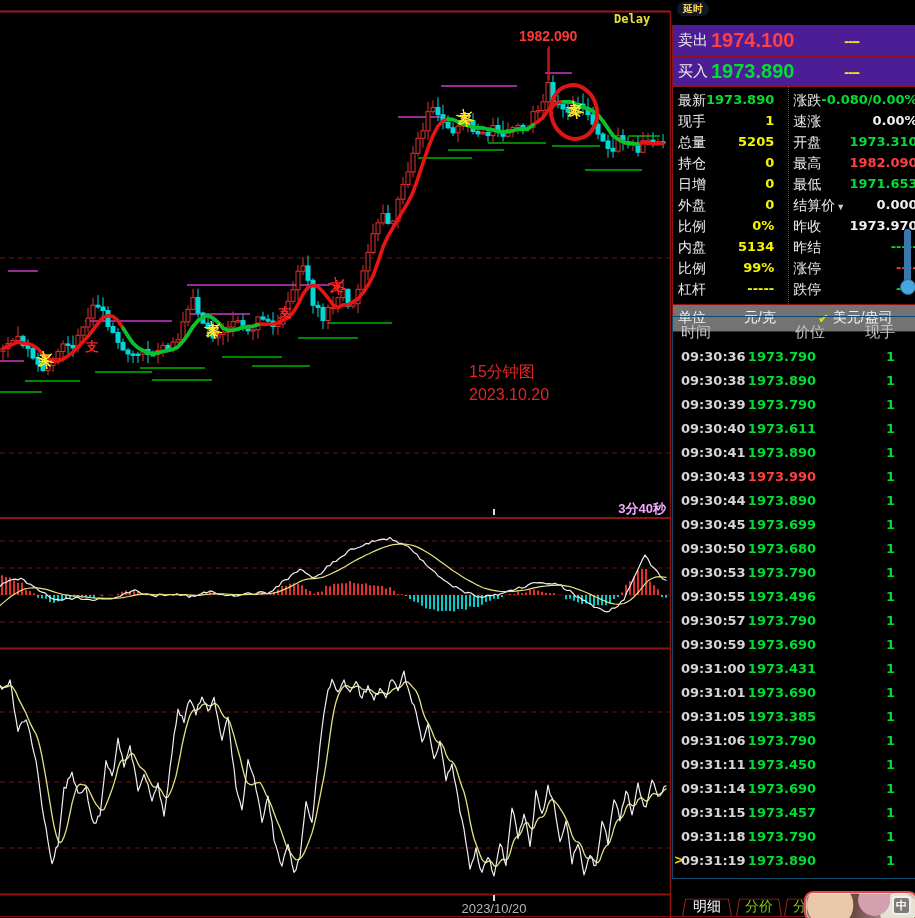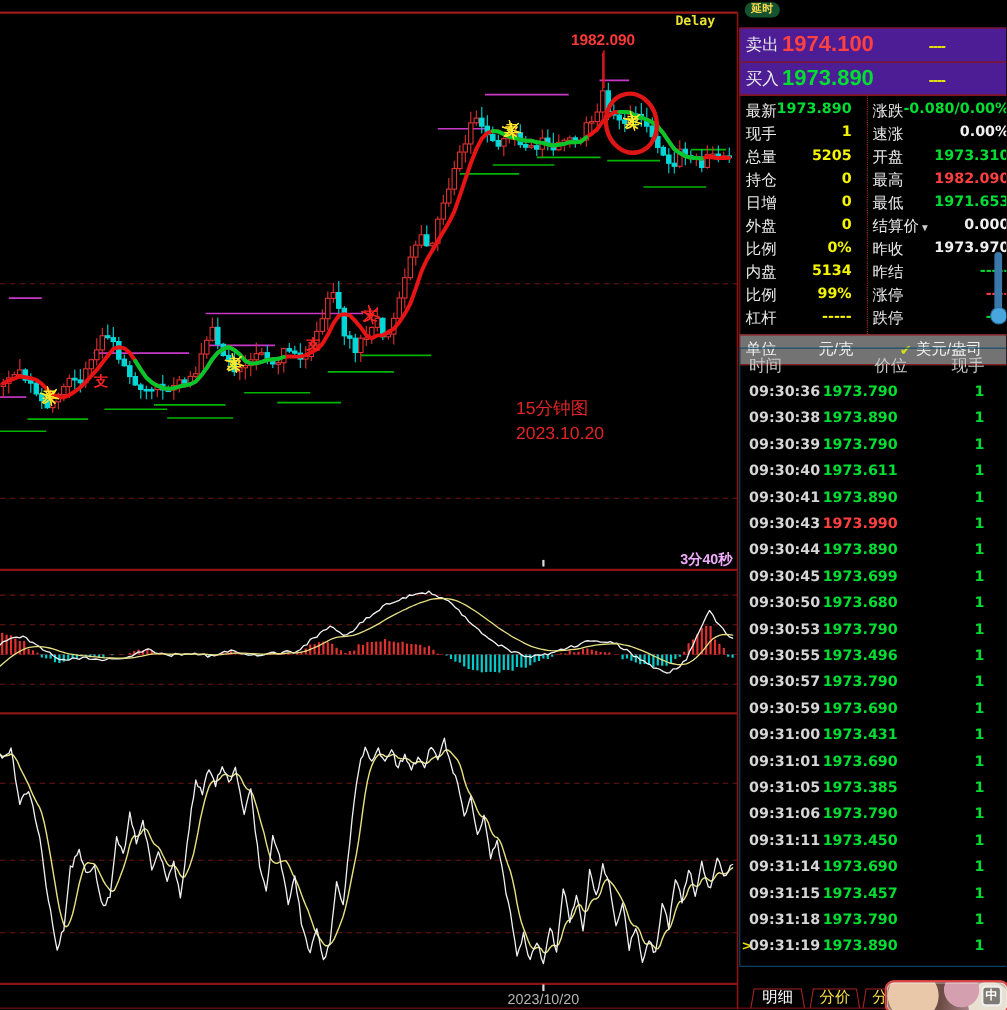--- a/index.html
+++ b/index.html
@@ -10,21 +10,21 @@
   
   .c-green{color:#00dd33;} .c-red{color:#ff4040;} .c-yellow{color:#f5f500;} .c-white{color:#f0f0f0;}
   
   #delay-label{left:614px;top:12px;color:#e8e233;font:bold 12px "DejaVu Sans Mono",monospace;}
   #high-ann{left:519px;top:28px;color:#ff3838;font:bold 14px "Liberation Sans",sans-serif;}
   #tf-ann{left:469px;top:360px;color:#e02424;font:16px "Liberation Sans",sans-serif;line-height:23px;}
   #countdown{left:556px;top:500px;width:110px;text-align:right;color:#f0abfc;font:bold 13px "Liberation Sans",sans-serif;}
   #date-axis{left:404px;top:901px;width:180px;text-align:center;color:#b4b4b4;font:13px "Liberation Sans",sans-serif;}
   .tick{position:absolute;width:2px;height:6px;background:#ddd;}
   
-  #hdr-badge{left:677px;top:2px;height:14px;padding:0 6px;background:#14532d;color:#ffd94d;
+  #hdr-badge{left:677px;top:2px;height:14px;padding:0 6px;background:#0f172a;color:#ffd94d;
              border-radius:8px;font:bold 10px/14px "Liberation Sans",sans-serif;}
   #hdr-title{left:714px;top:1px;color:#e3cf4a;font:bold 20px "Liberation Sans",sans-serif;letter-spacing:2px;}
   
   .qbox{position:absolute;left:672px;width:242px;border:1px solid #8a1414;background:#4c1d95;}
   #ask-box{top:25px;height:30px;} #bid-box{top:56px;height:29px;}
   .qlabel{position:absolute;left:5px;top:5px;color:#ececec;font-size:15px;}
   .qprice{position:absolute;left:38px;top:3px;font:bold 20px "Liberation Sans",sans-serif;}
   .qdash{position:absolute;right:56px;top:7px;color:#f0f000;font:bold 14px "Liberation Sans",sans-serif;letter-spacing:-1px;}
   
   #stats-box{left:672px;top:86px;width:242px;height:217px;border:1px solid #8a1414;display:flex;}
@@ -49,21 +49,21 @@
   #tape-header{position:relative;height:28px;color:#c6c6c6;font-size:15px;}
   #tape-header .h-time{position:absolute;left:8px;top:6px;}
   #tape-header .h-price{position:absolute;left:92px;top:6px;width:60px;text-align:right;}
   #tape-header .h-vol{position:absolute;right:20px;top:6px;}
   .trow{position:relative;height:24px;font-weight:bold;font-size:13px;font-family:"DejaVu Sans",sans-serif;}
   .ttime{position:absolute;left:8px;top:4px;color:#d6d6d6;}
   .tprice{position:absolute;left:70px;top:4px;width:78px;text-align:center;}
   .tvol{position:absolute;right:20px;top:4px;color:#00dd33;}
   .tmark{position:absolute;left:1px;top:4px;color:#f0e000;font-size:12px;}
   
-  .tab{position:absolute;top:896px;height:21px;line-height:21px;text-align:center;color:#fde047;font-size:14px;}
+  .tab{position:absolute;top:896px;height:21px;line-height:21px;text-align:center;color:#84cc16;font-size:14px;}
   .tab::before{content:"";position:absolute;inset:0;border:1px solid #b42222;border-bottom:none;
                transform:perspective(10px) rotateX(4deg);transform-origin:bottom center;}
   .tab.sel{color:#ffffff;}
   .tab span{position:relative;}
   #bottom-line{left:0;top:916px;width:915px;height:1px;background:#7a1212;}
   
   #overlay-ad{left:804px;top:891px;width:110px;height:27px;border:2px solid #e04848;border-radius:9px;
      background:
        radial-gradient(circle at 22% 45%, #e8c8a8 0 26%, rgba(0,0,0,0) 27%),
        radial-gradient(circle at 62% 25%, #d4a0b0 0 22%, rgba(0,0,0,0) 23%),

